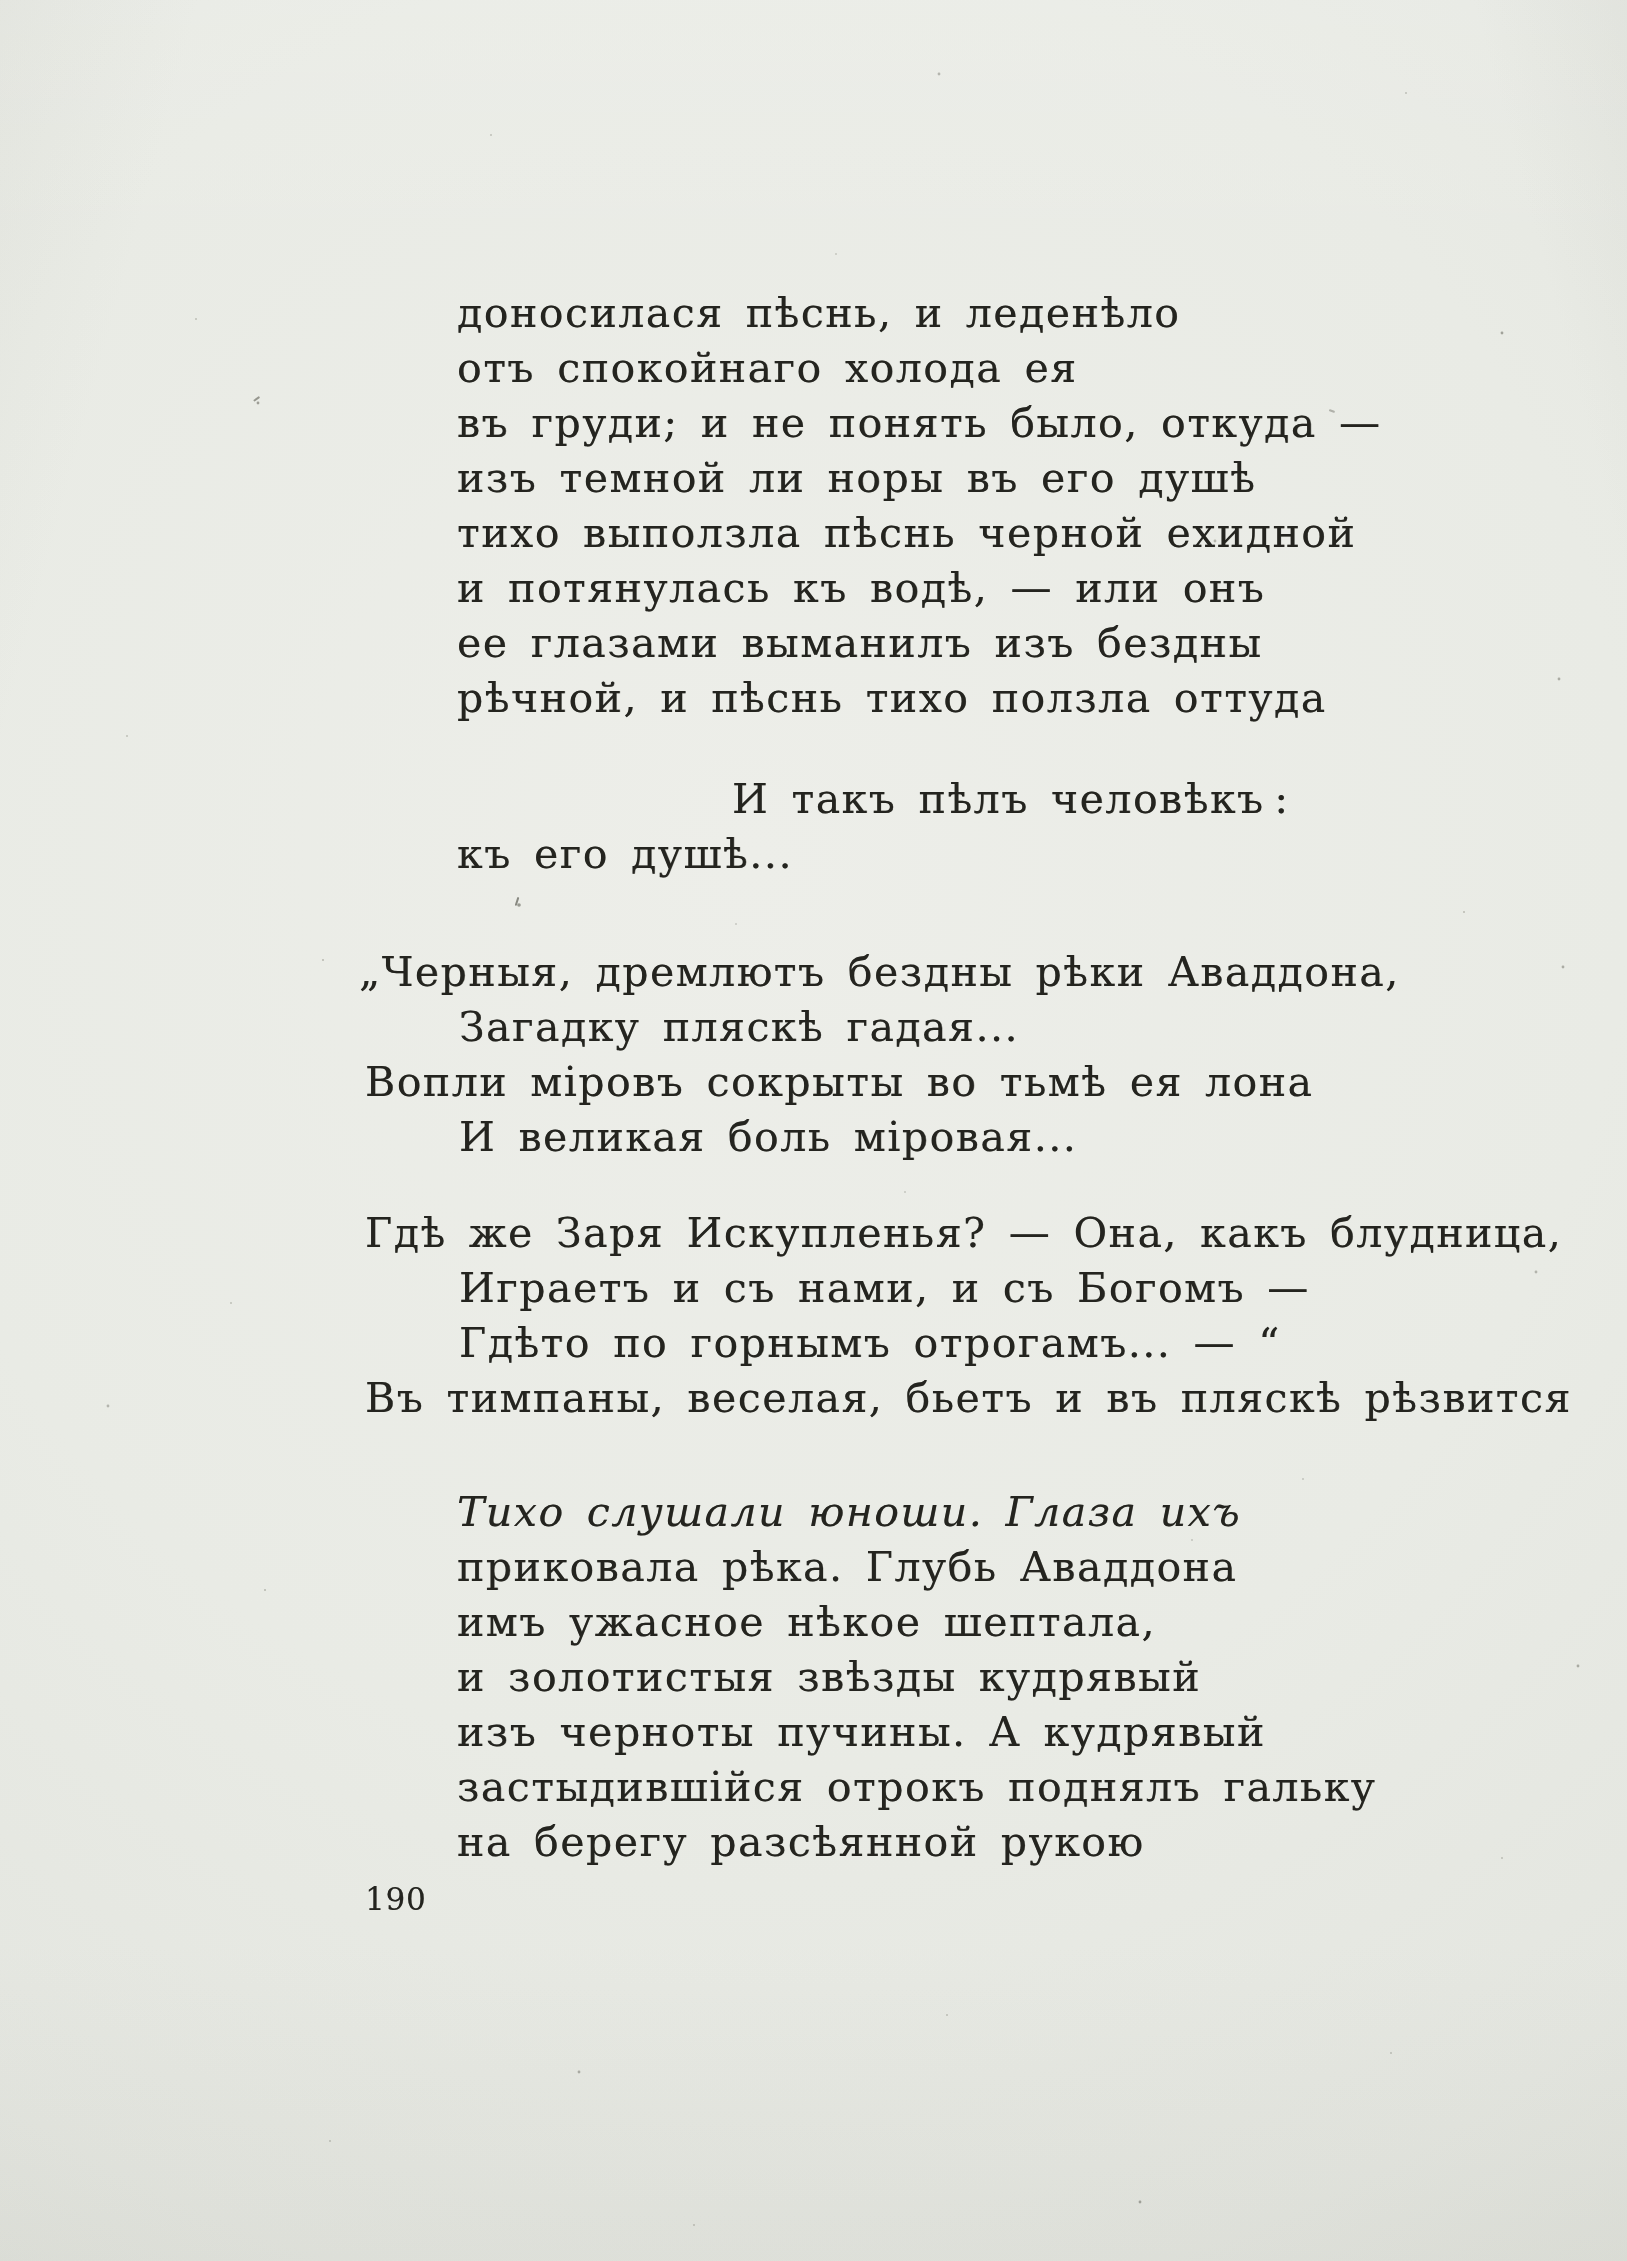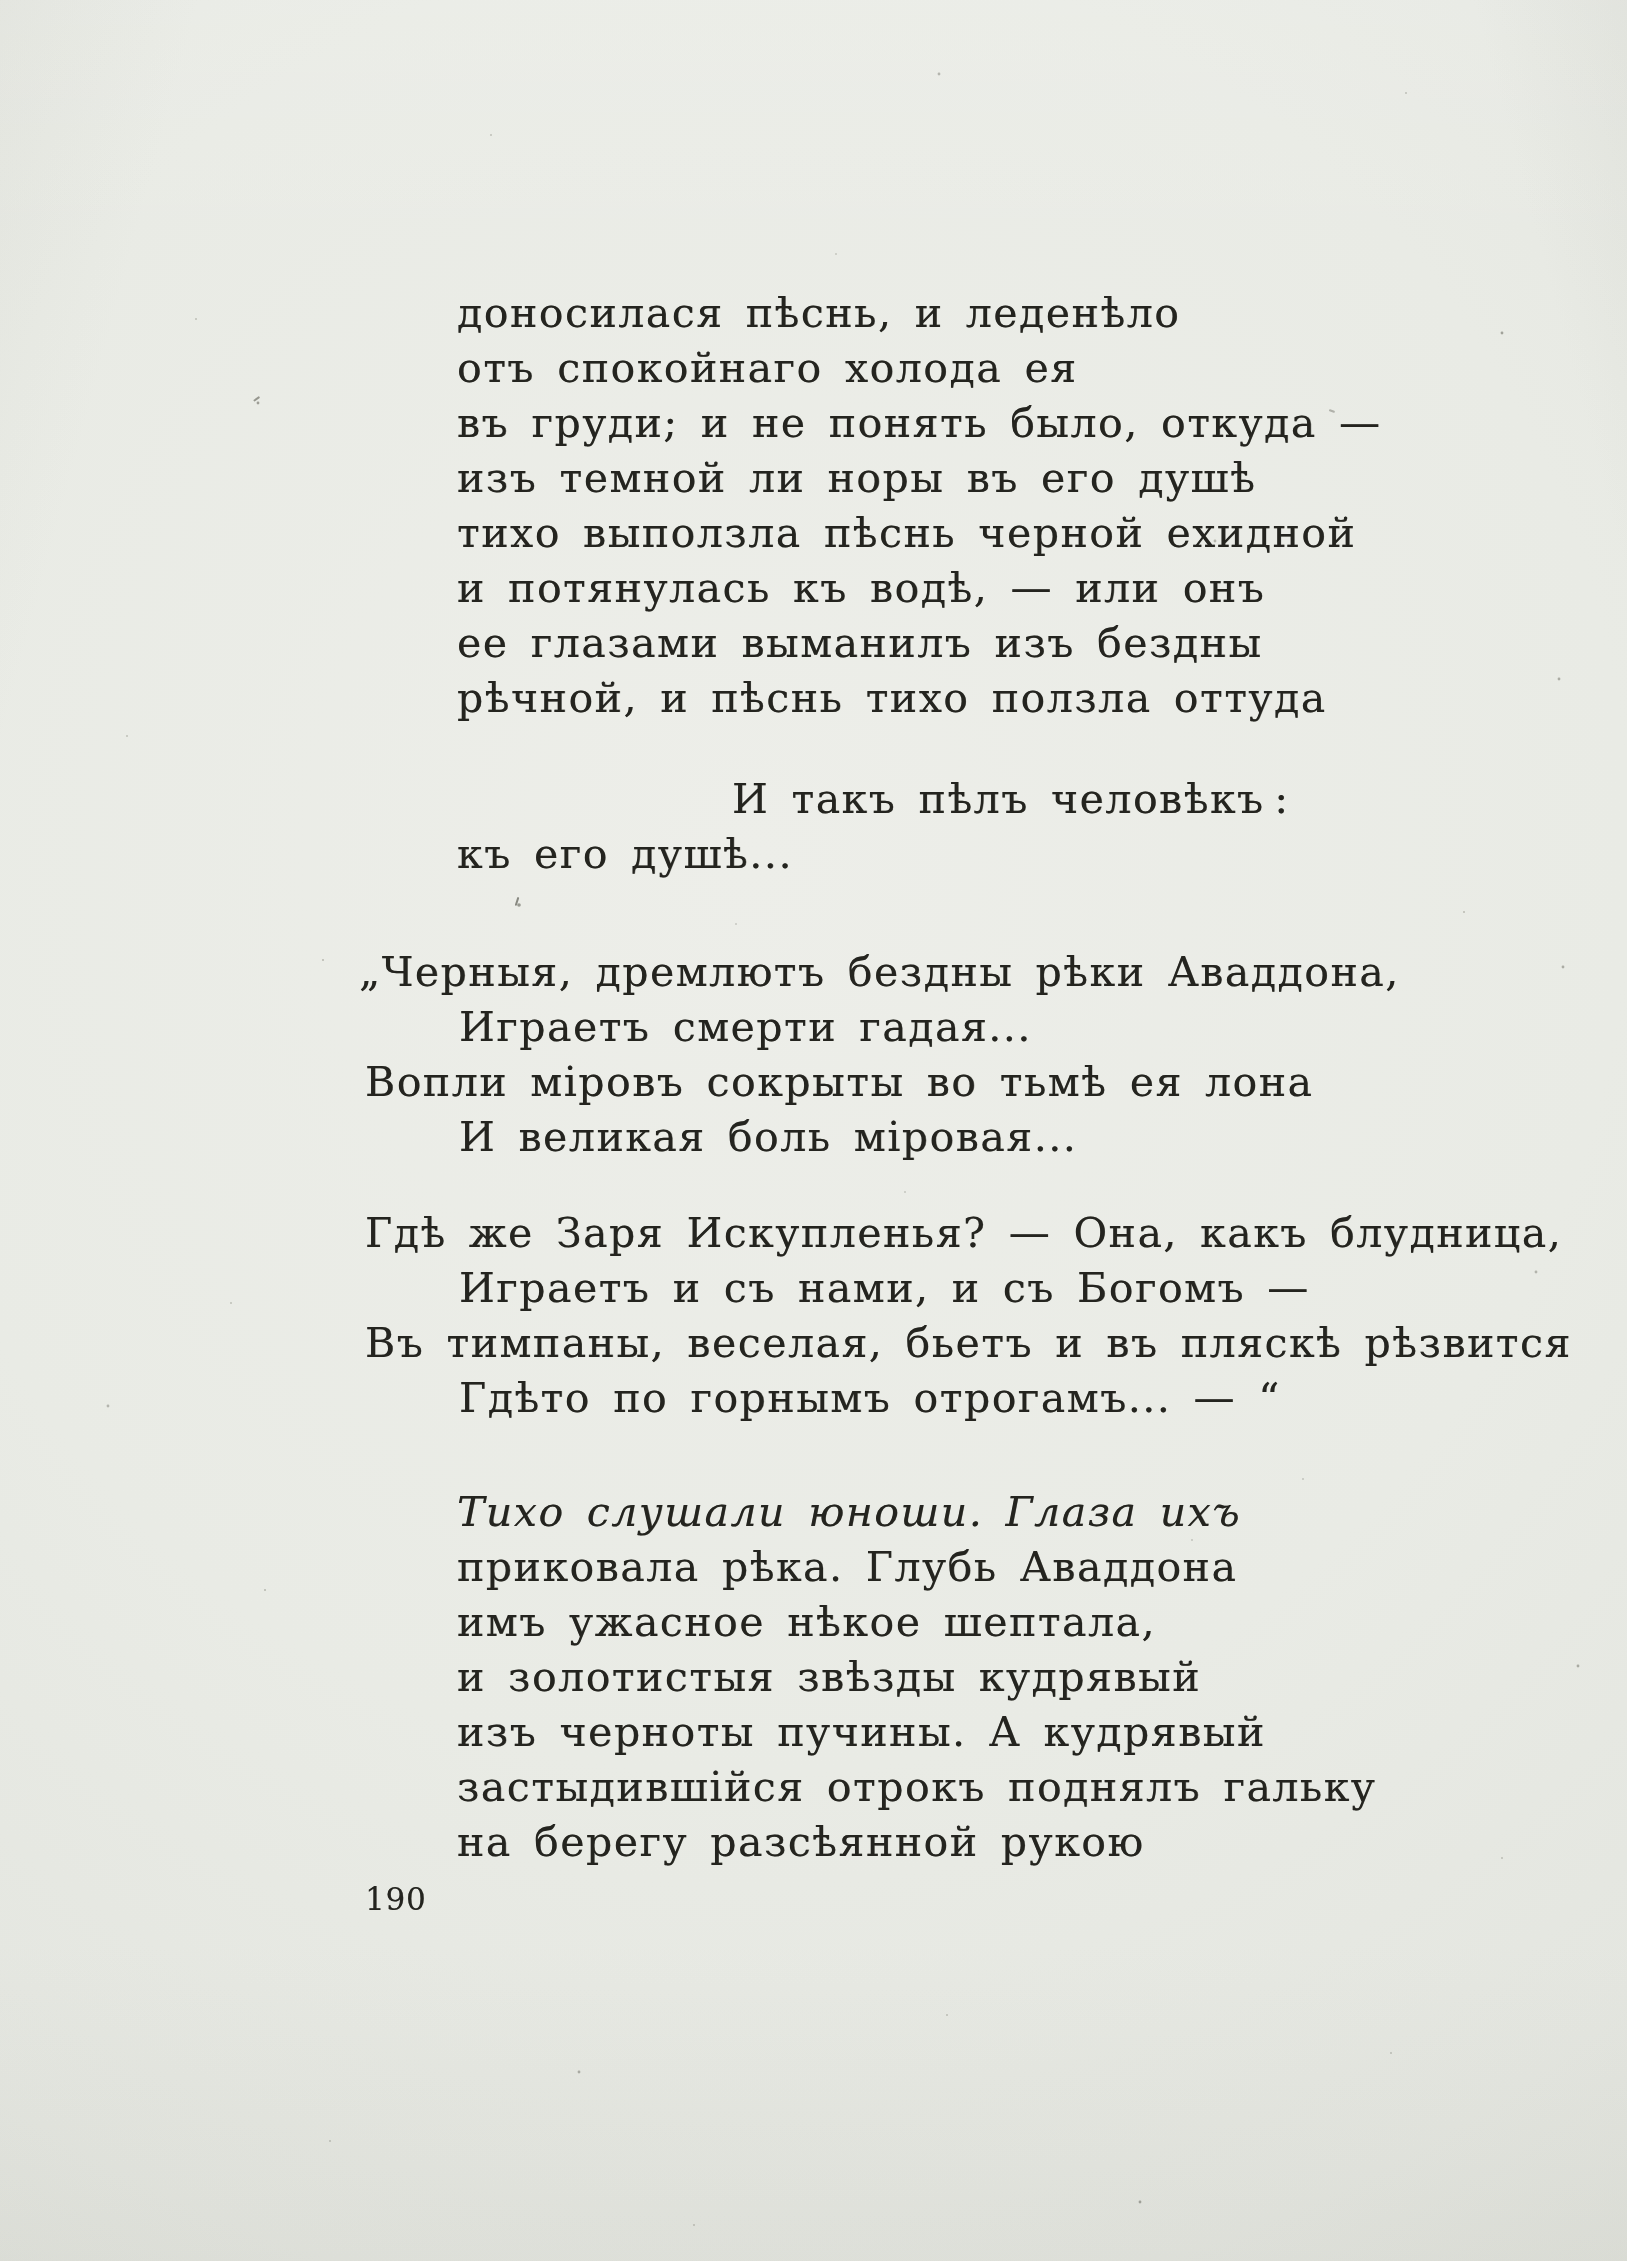--- a/index.html
+++ b/index.html
@@ -151,28 +151,28 @@
     <div class="line prose">изъ темной ли норы въ его душѣ</div>
     <div class="line prose">тихо выползла пѣснь черной ехидной</div>
     <div class="line prose">и потянулась къ водѣ, — или онъ</div>
     <div class="line prose">ее глазами выманилъ изъ бездны</div>
     <div class="line prose">рѣчной, и пѣснь тихо ползла оттуда</div>
     <div class="line intro">И такъ пѣлъ человѣкъ :</div>
 
     <div class="line prose">къ его душѣ...</div>
 
     <div class="line v1 hang s1-first">„Черныя, дремлютъ бездны рѣки Аваддона,</div>
-    <div class="line v2">Играетъ смерти гадая...</div>
+    <div class="line v2">Загадку пляскѣ гадая...</div>
     <div class="line v1">Вопли міровъ сокрыты во тьмѣ ея лона</div>
     <div class="line v2">И великая боль міровая...</div>
 
     <div class="line v1 s2-first">Гдѣ же Заря Искупленья? — Она, какъ блудница,</div>
     <div class="line v2">Играетъ и съ нами, и съ Богомъ —</div>
+    <div class="line v2">Гдѣто по горнымъ отрогамъ... — “</div>
     <div class="line v1">Въ тимпаны, веселая, бьетъ и въ пляскѣ рѣзвится</div>
-    <div class="line v2">Гдѣто по горнымъ отрогамъ... — “</div>
 
     <div class="line prose p2-first">Тихо слушали юноши. Глаза ихъ</div>
     <div class="line prose">приковала рѣка. Глубь Аваддона</div>
     <div class="line prose">имъ ужасное нѣкое шептала,</div>
     <div class="line prose">и золотистыя звѣзды кудрявый</div>
     <div class="line prose">изъ черноты пучины. А кудрявый</div>
     <div class="line prose">застыдившійся отрокъ поднялъ гальку</div>
     <div class="line prose">на берегу разсѣянной рукою</div>
 
   </main>

